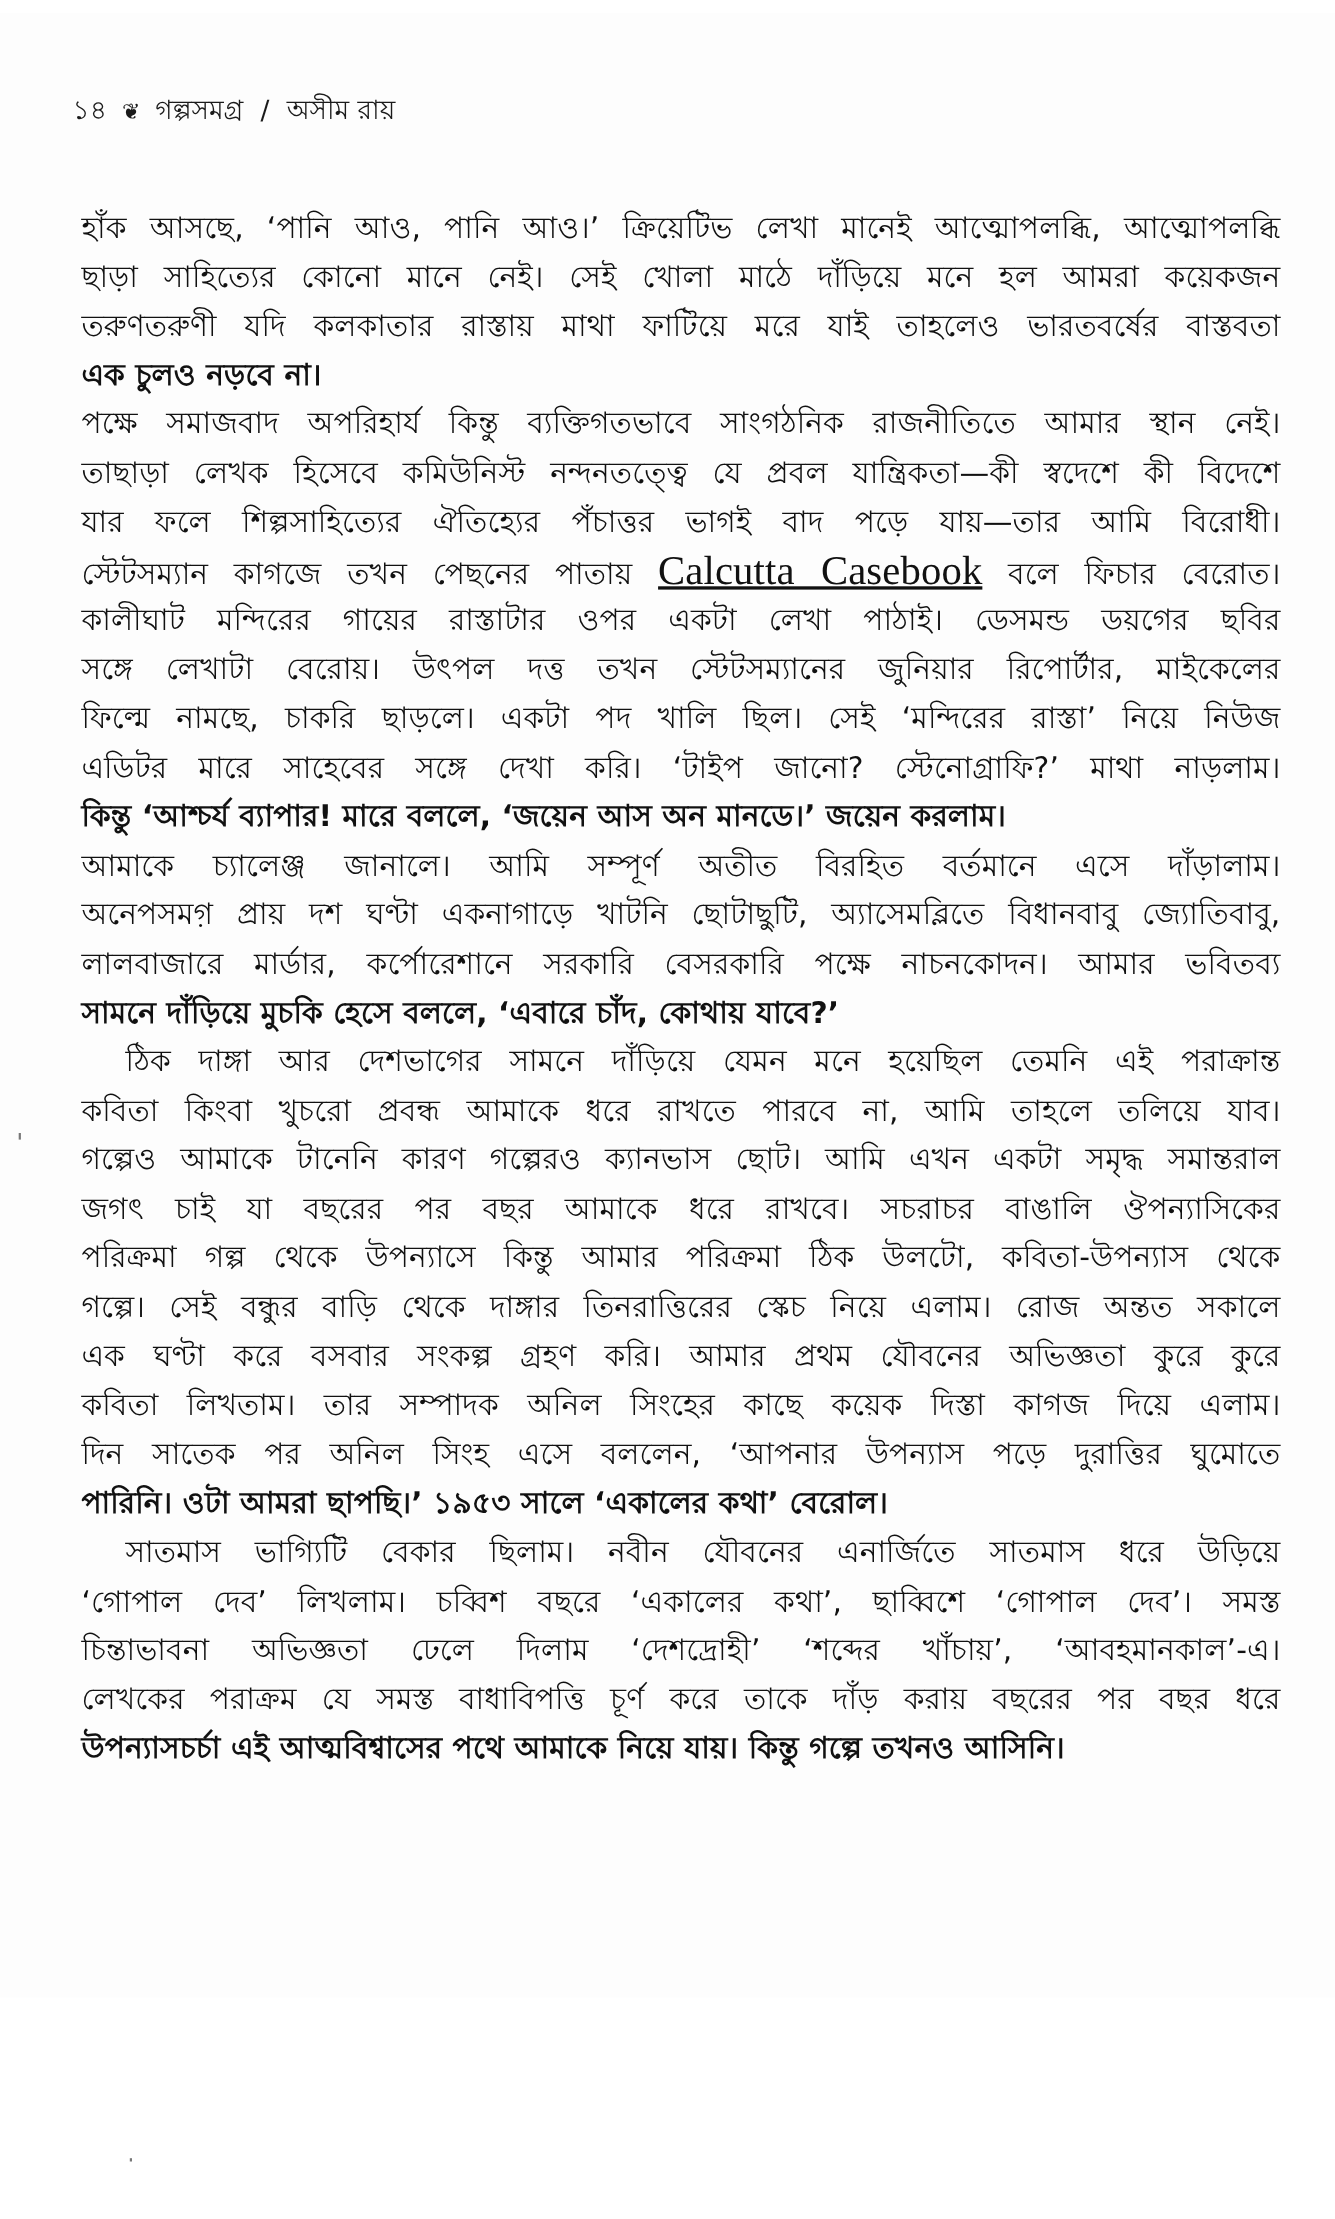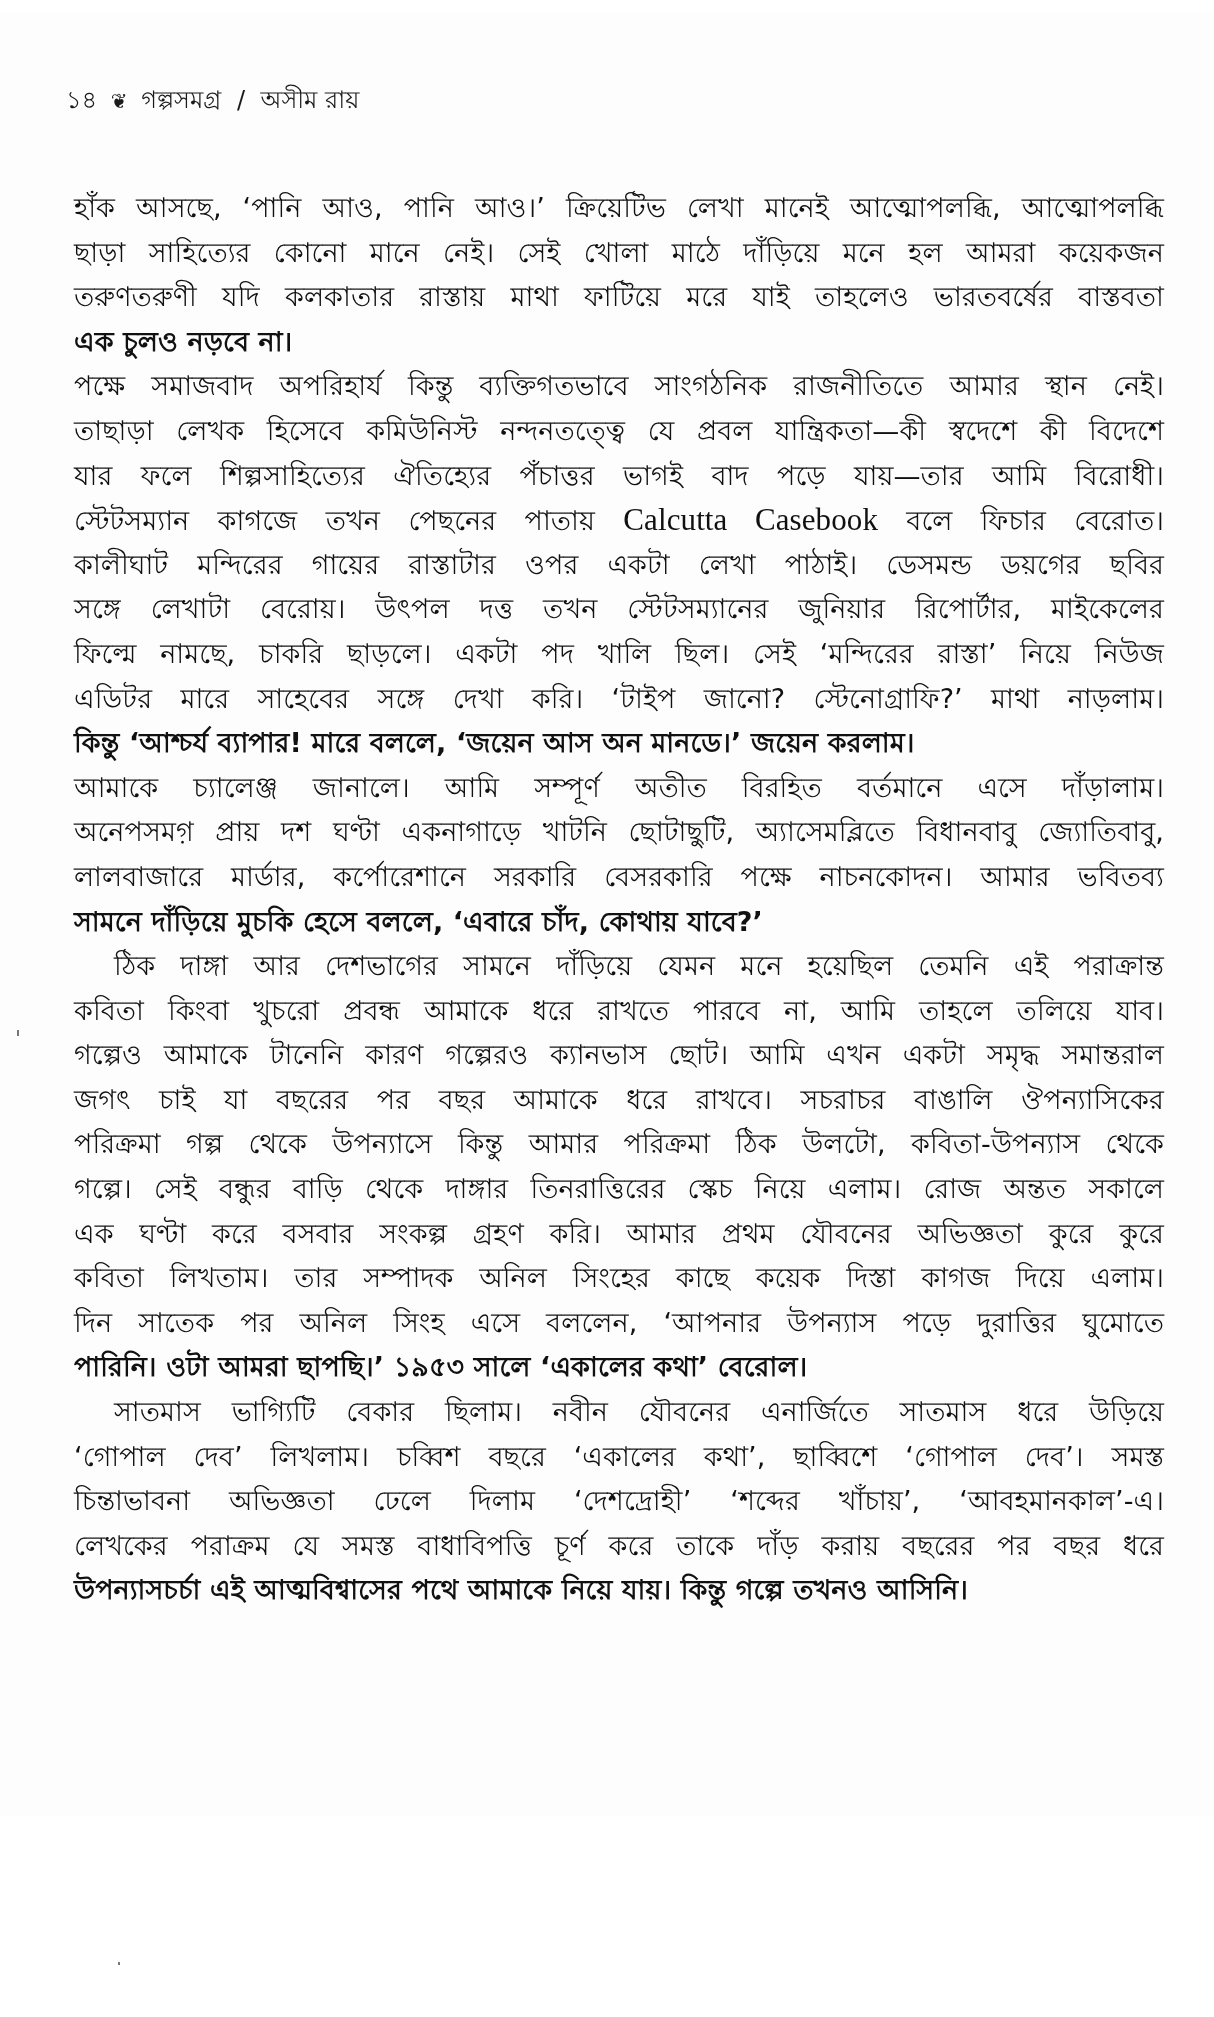--- a/index.html
+++ b/index.html
@@ -58,21 +58,22 @@
   }
   .line.last {
     text-align-last: left;
     font-weight: bold;
   }
   .line.indent {
     padding-left: 40px;
   }
   .latin {
     font-family: "Liberation Serif", serif;
-    font-size: 31px;
+    font-size: 37px;
+    text-decoration: underline;
   }
   .speck {
     position: absolute;
     width: 2px;
     height: 6px;
     background: #777;
   }
 </style>
 </head>
 <body>

